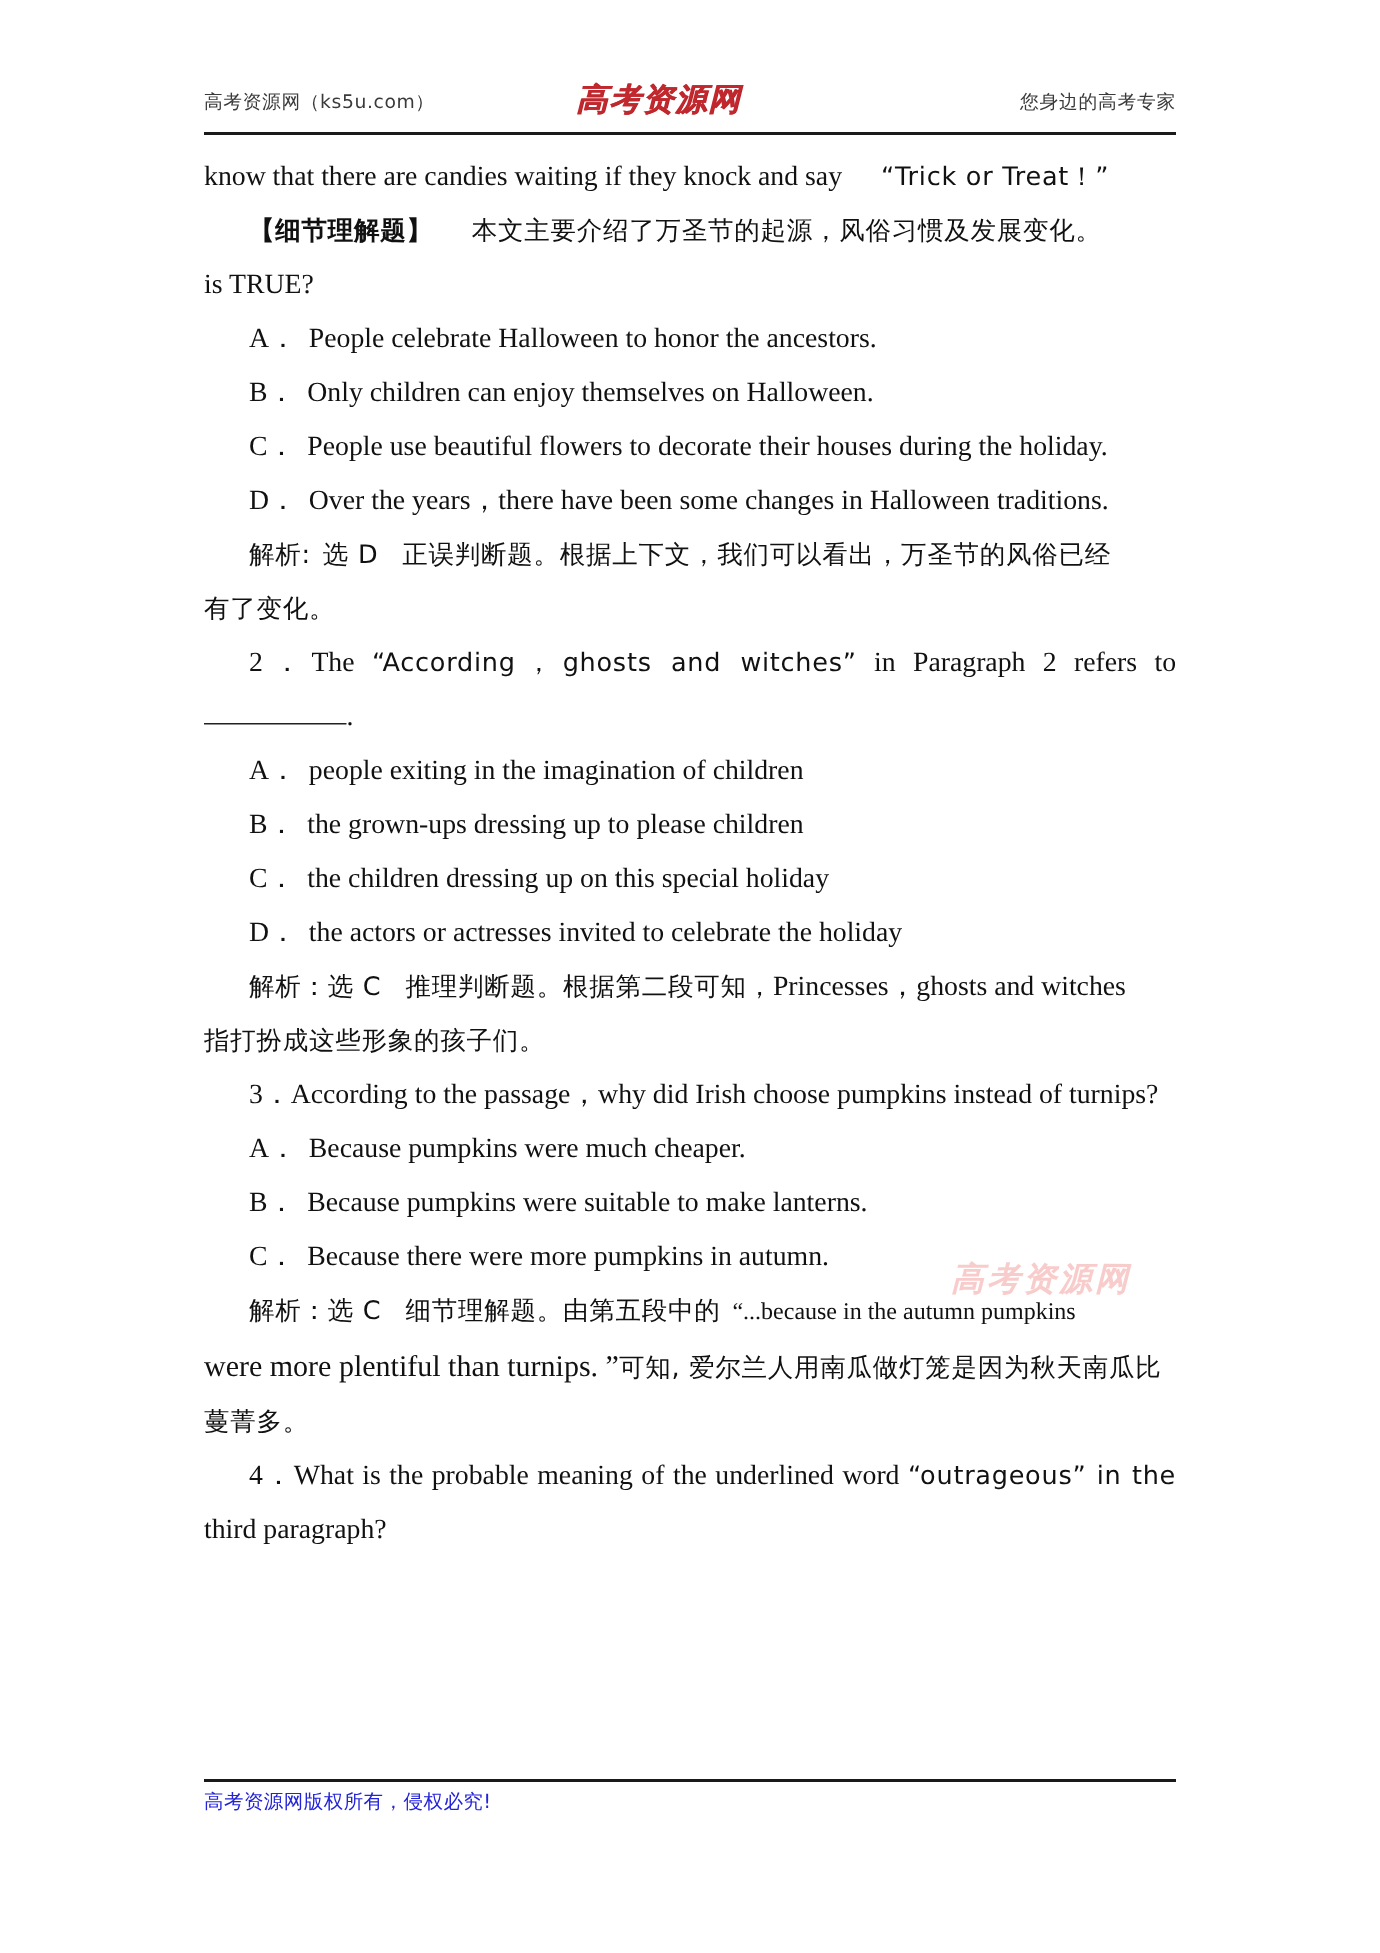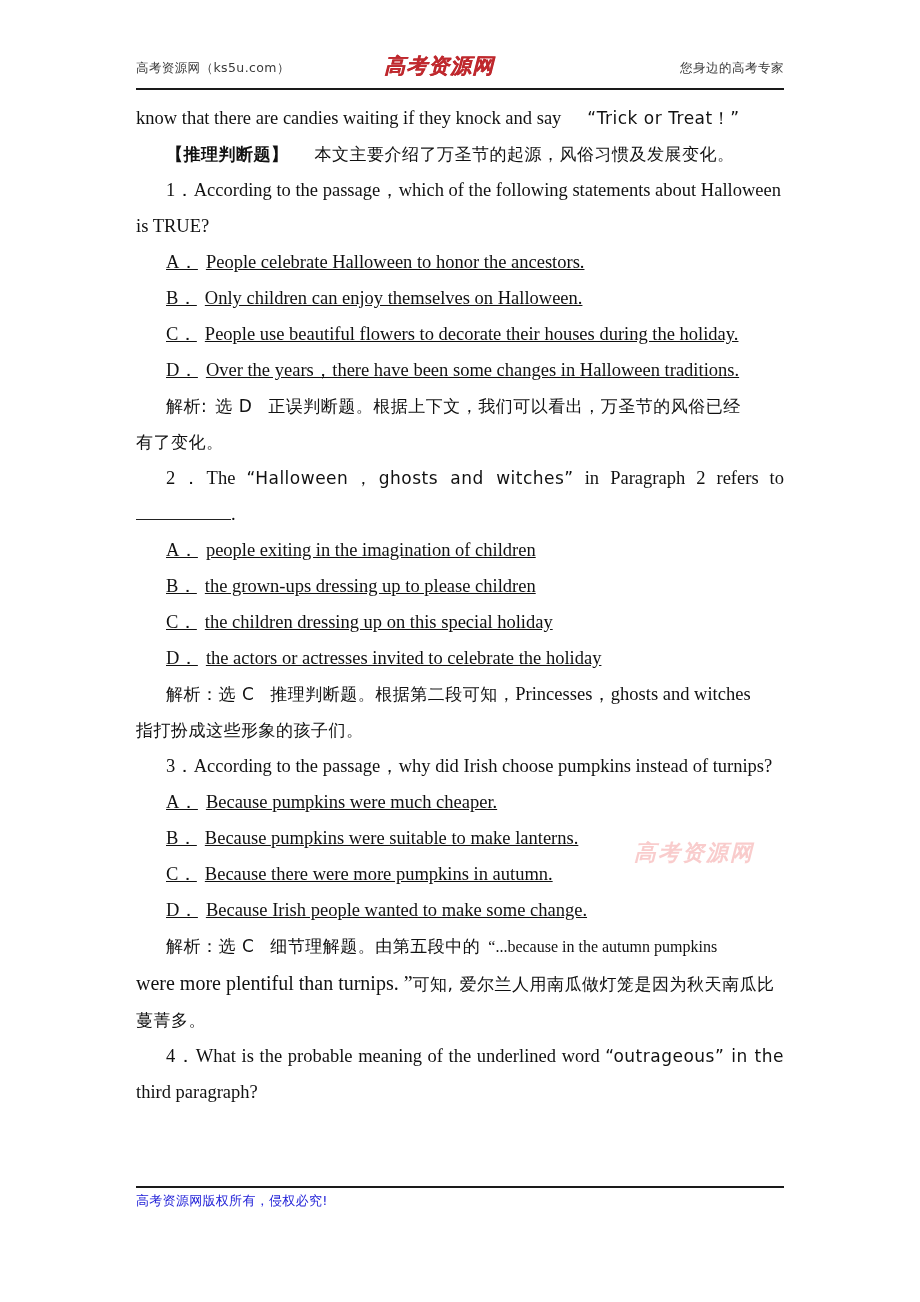--- a/index.html
+++ b/index.html
@@ -122,21 +122,21 @@
     line-height: 36px;
     color: #111111;
     white-space: nowrap;
   }
   .para {
     font-size: 18.5px;
     line-height: 36px;
     color: #111111;
   }
   .indent { padding-left: 30px; }
-  .indent-opt { padding-left: 30px; text-decoration: underline; }
+  .indent-opt { padding-left: 30px; }
 
   .cn {
     font-family: "DejaVu Sans", sans-serif;
     font-size: 17px;
     letter-spacing: 0.5px;
     text-align: right;
   }
   .cn-b {
     font-family: "DejaVu Sans", sans-serif;
     font-size: 17px;
@@ -177,26 +177,23 @@
 
   <div class="watermark">高考资源网</div>
 
   <div class="content">
 
     <div class="line">
       <span class="en">know that there are candies waiting if they knock and say</span><span class="sp-lg"></span><span class="cn">“Trick or Treat！”</span>
     </div>
 
     <div class="line indent">
-      <span class="cn-b">【推理判断题】</span><span class="sp-lg"></span><span class="cn">本文主要介绍了万圣节的起源，风俗习惯及发展变化。</span>
-    </div>
-
-    <div class="line indent">
-      <span class="en">1．</span><span class="en">According to the passage，which of the following statements about Halloween</span>
-    </div>
+      <span class="cn-b">【细节理解题】</span><span class="sp-lg"></span><span class="cn">本文主要介绍了万圣节的起源，风俗习惯及发展变化。</span>
+    </div>
+
     <div class="line">
       <span class="en">is TRUE?</span>
     </div>
     <div class="line indent-opt">
       <span class="en">A．</span><span class="sp-sm"></span><span class="en">People celebrate Halloween to honor the ancestors.</span>
     </div>
     <div class="line indent-opt">
       <span class="en">B．</span><span class="sp-sm"></span><span class="en">Only children can enjoy themselves on Halloween.</span>
     </div>
     <div class="line indent-opt">
@@ -206,21 +203,21 @@
       <span class="en">D．</span><span class="sp-sm"></span><span class="en">Over the years，there have been some changes in Halloween traditions.</span>
     </div>
     <div class="line indent">
       <span class="cn">解析:</span><span class="sp-sm"></span><span class="cn">选 D</span><span class="sp-md"></span><span class="cn">正误判断题。</span><span class="cn">根据上下文，我们可以看出，万圣节的风俗已经</span>
     </div>
     <div class="line">
       <span class="cn">有了变化。</span>
     </div>
 
     <div class="para indent justify">
-      <span class="en">2．</span><span class="en">The</span> <span class="cn">“Halloween，ghosts and witches”</span> <span class="en">in Paragraph 2 refers to</span>
+      <span class="en">2．</span><span class="en">The</span> <span class="cn">“According，ghosts and witches”</span> <span class="en">in Paragraph 2 refers to</span>
     </div>
     <div class="line">
       <span class="blank-line"></span><span class="en">.</span>
     </div>
     <div class="line indent-opt">
       <span class="en">A．</span><span class="sp-sm"></span><span class="en">people exiting in the imagination of children</span>
     </div>
     <div class="line indent-opt">
       <span class="en">B．</span><span class="sp-sm"></span><span class="en">the grown-ups dressing up to please children</span>
     </div>
@@ -241,23 +238,20 @@
       <span class="en">3．</span><span class="en">According to the passage，why did Irish choose pumpkins instead of turnips?</span>
     </div>
     <div class="line indent-opt">
       <span class="en">A．</span><span class="sp-sm"></span><span class="en">Because pumpkins were much cheaper.</span>
     </div>
     <div class="line indent-opt">
       <span class="en">B．</span><span class="sp-sm"></span><span class="en">Because pumpkins were suitable to make lanterns.</span>
     </div>
     <div class="line indent-opt">
       <span class="en">C．</span><span class="sp-sm"></span><span class="en">Because there were more pumpkins in autumn.</span>
-    </div>
-    <div class="line indent-opt">
-      <span class="en">D．</span><span class="sp-sm"></span><span class="en">Because Irish people wanted to make some change.</span>
     </div>
     <div class="line indent">
       <span class="cn">解析：</span><span class="cn">选 C</span><span class="sp-md"></span><span class="cn">细节理解题。</span><span class="cn">由第五段中的</span><span class="sp-sm"></span><span class="en" style="font-size:16px">“...because in the autumn pumpkins</span>
     </div>
     <div class="line">
       <span class="en" style="font-size:20px">were more plentiful than turnips. ”</span><span class="cn">可知, 爱尔兰人用南瓜做灯笼是因为秋天南瓜比</span>
     </div>
     <div class="line">
       <span class="cn">蔓菁多。</span>
     </div>

